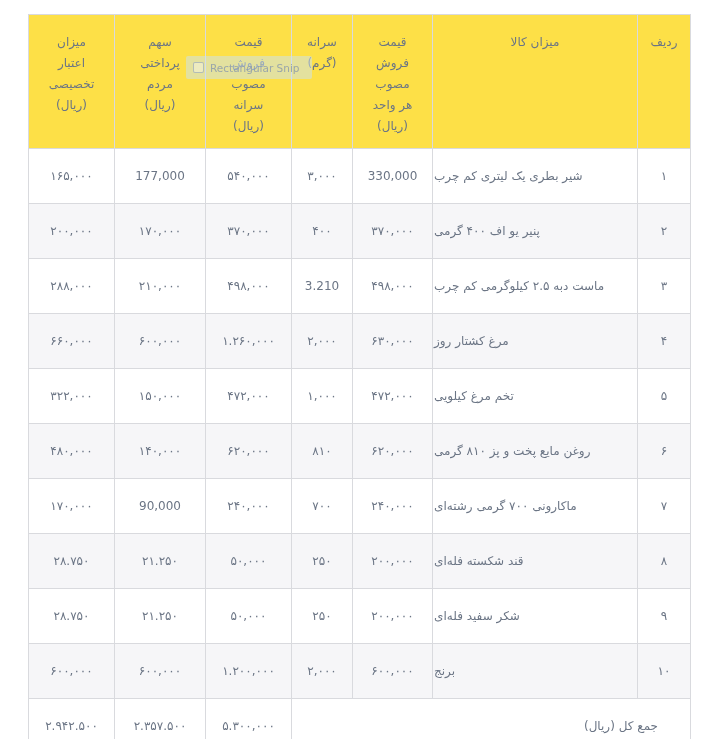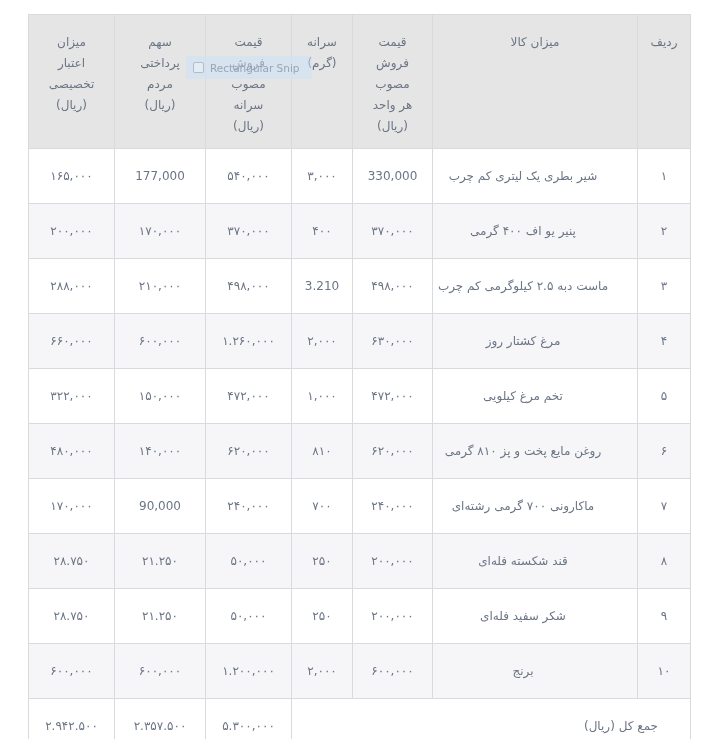--- a/index.html
+++ b/index.html
@@ -15,38 +15,38 @@
     border-collapse:collapse;table-layout:fixed;direction:rtl;
     background:#ffffff;
   }
   .price th,.price td{
     border:1px solid #d9dade;
     color:#6b7585;
     font-size:12px;
     overflow:hidden;
   }
   .price thead th{
-    background:#e5e5e5;
+    background:#fde047;
     font-weight:400;
     vertical-align:top;
     text-align:center;
     padding:17px 4px 10px 4px;
     height:106px;
     line-height:21px;
     white-space:pre-line;
   }
   .price tbody td{
     height:52px;
     text-align:center;
     background:#ffffff;
     vertical-align:middle;
   }
   .price tbody tr:nth-child(even) td{background:#f6f6f8;}
   .price td.product{
-    text-align:center;
+    text-align:left;
     padding-right:25px;
   }
   .price tfoot td{
     height:51px;
     background:#ffffff;
     text-align:center;
     vertical-align:middle;
   }
   .price tfoot td.total-label{
     text-align:right;

